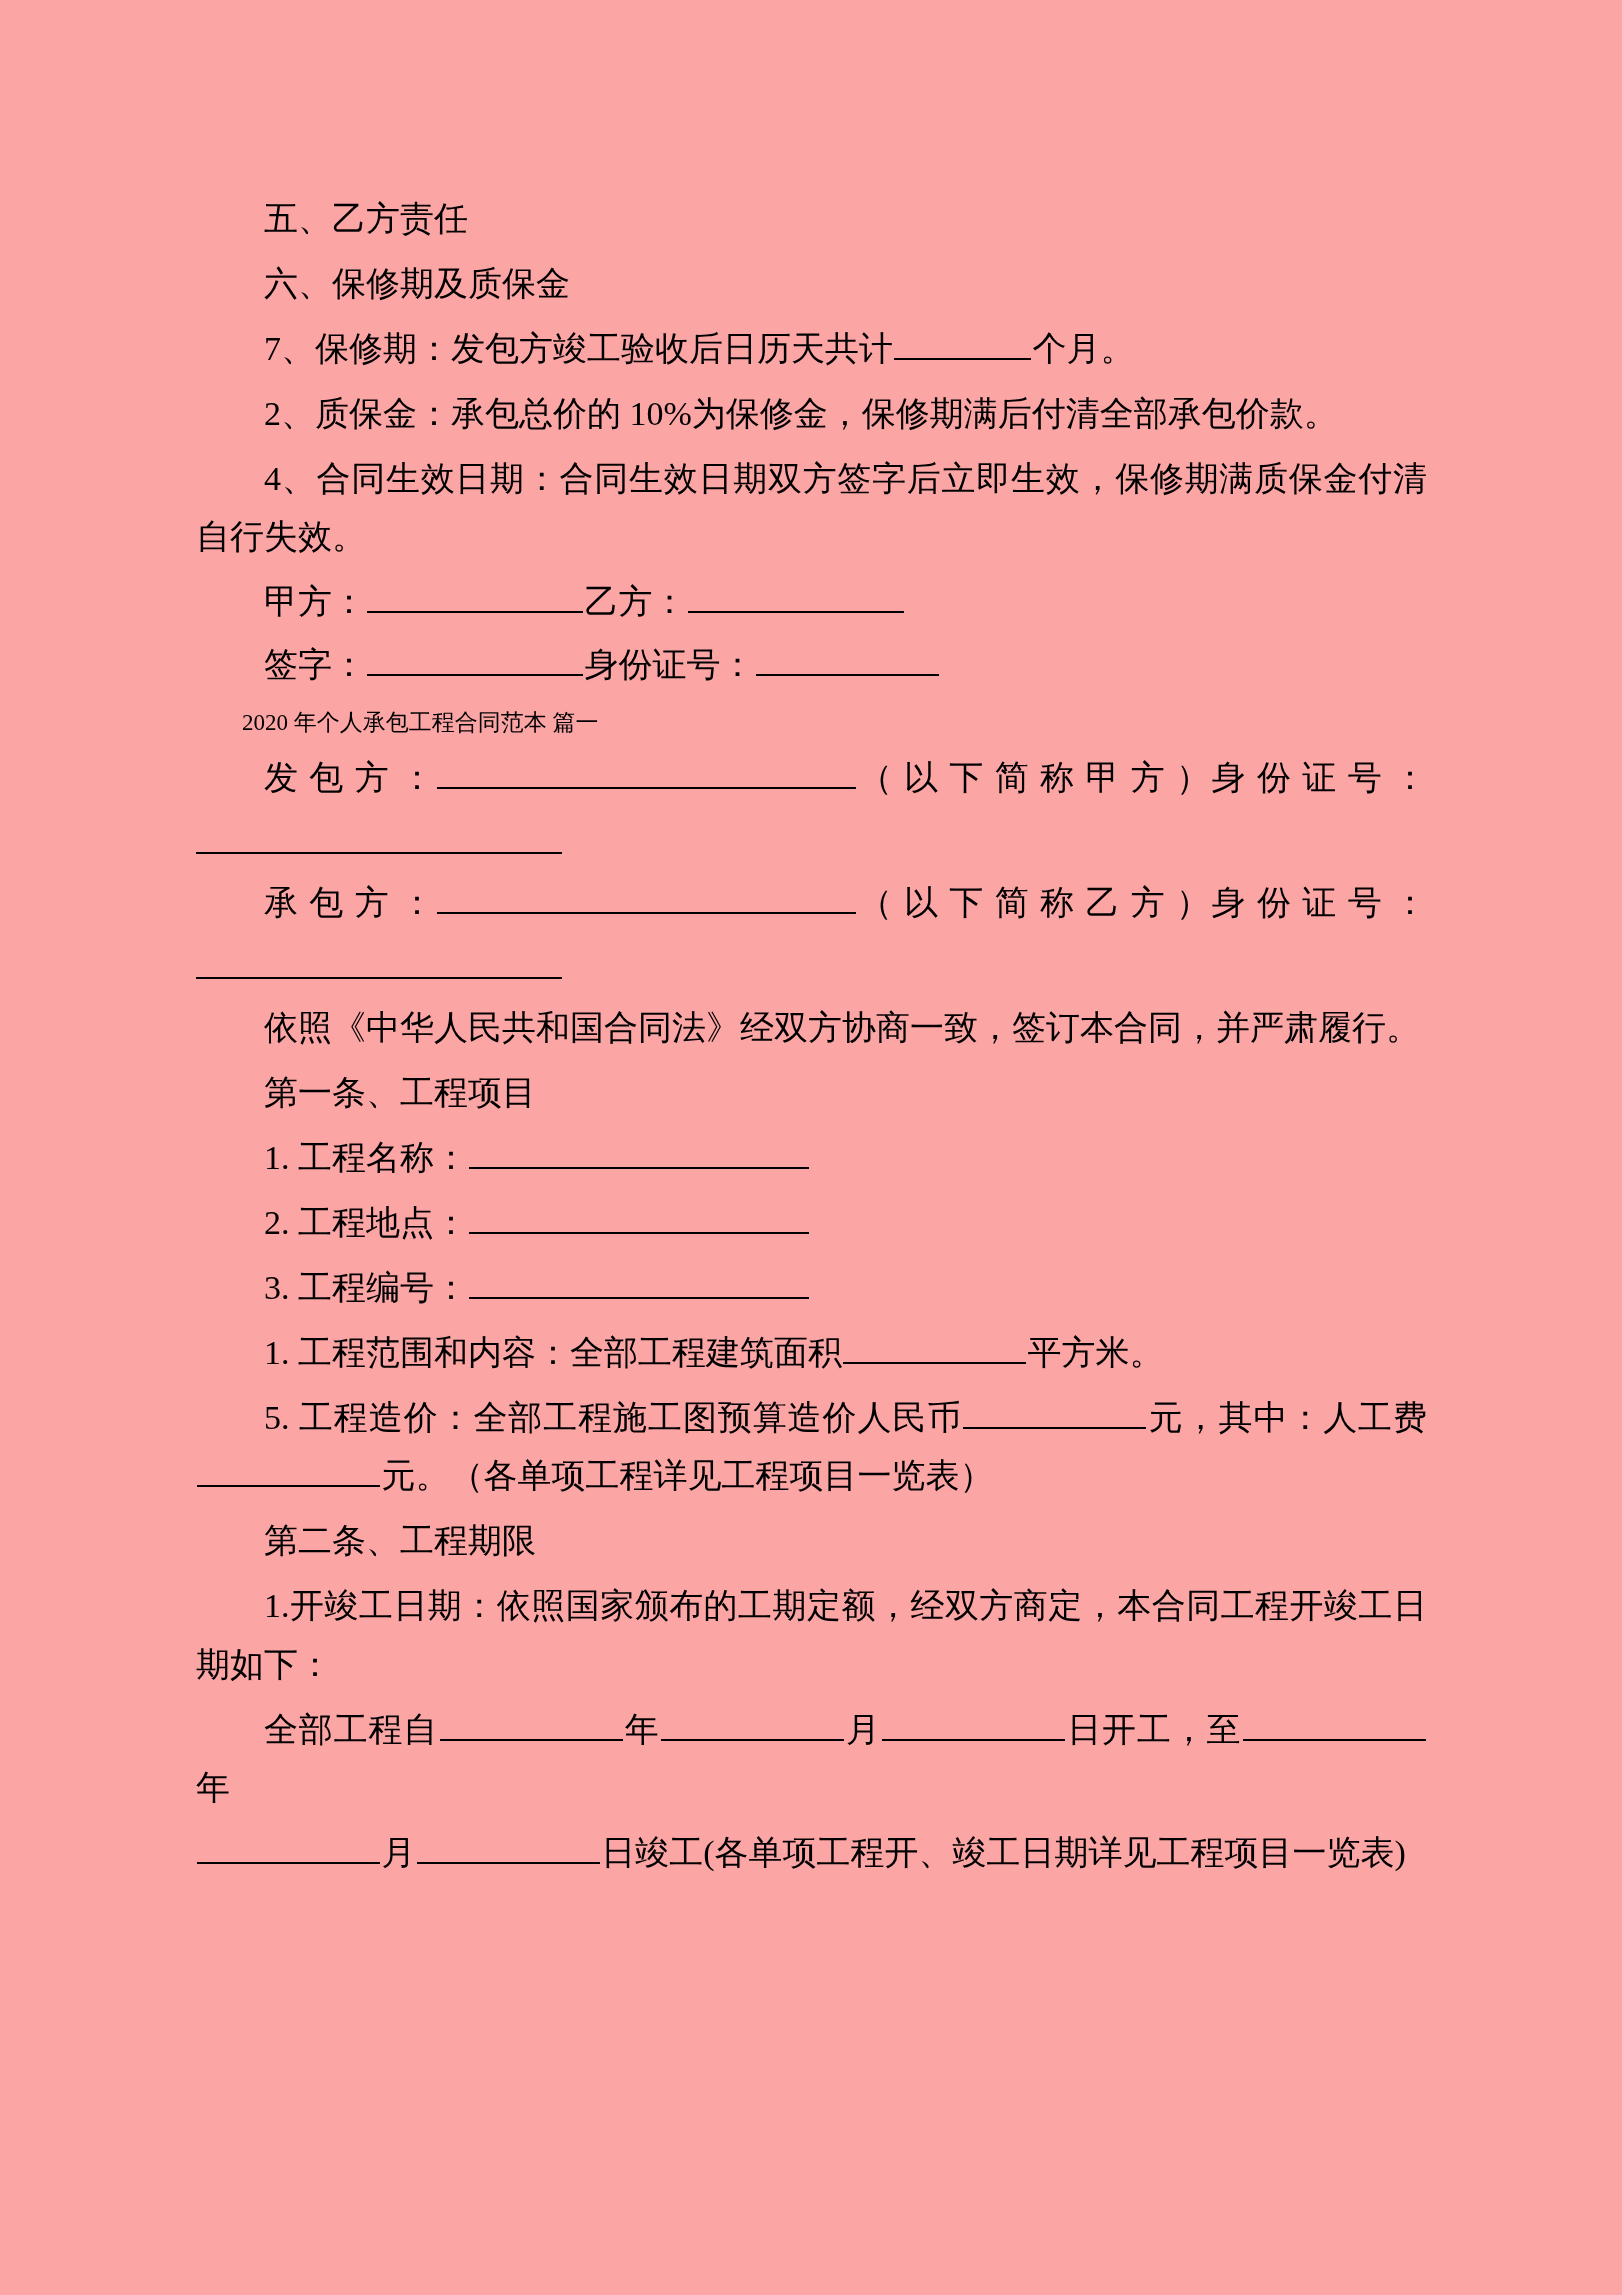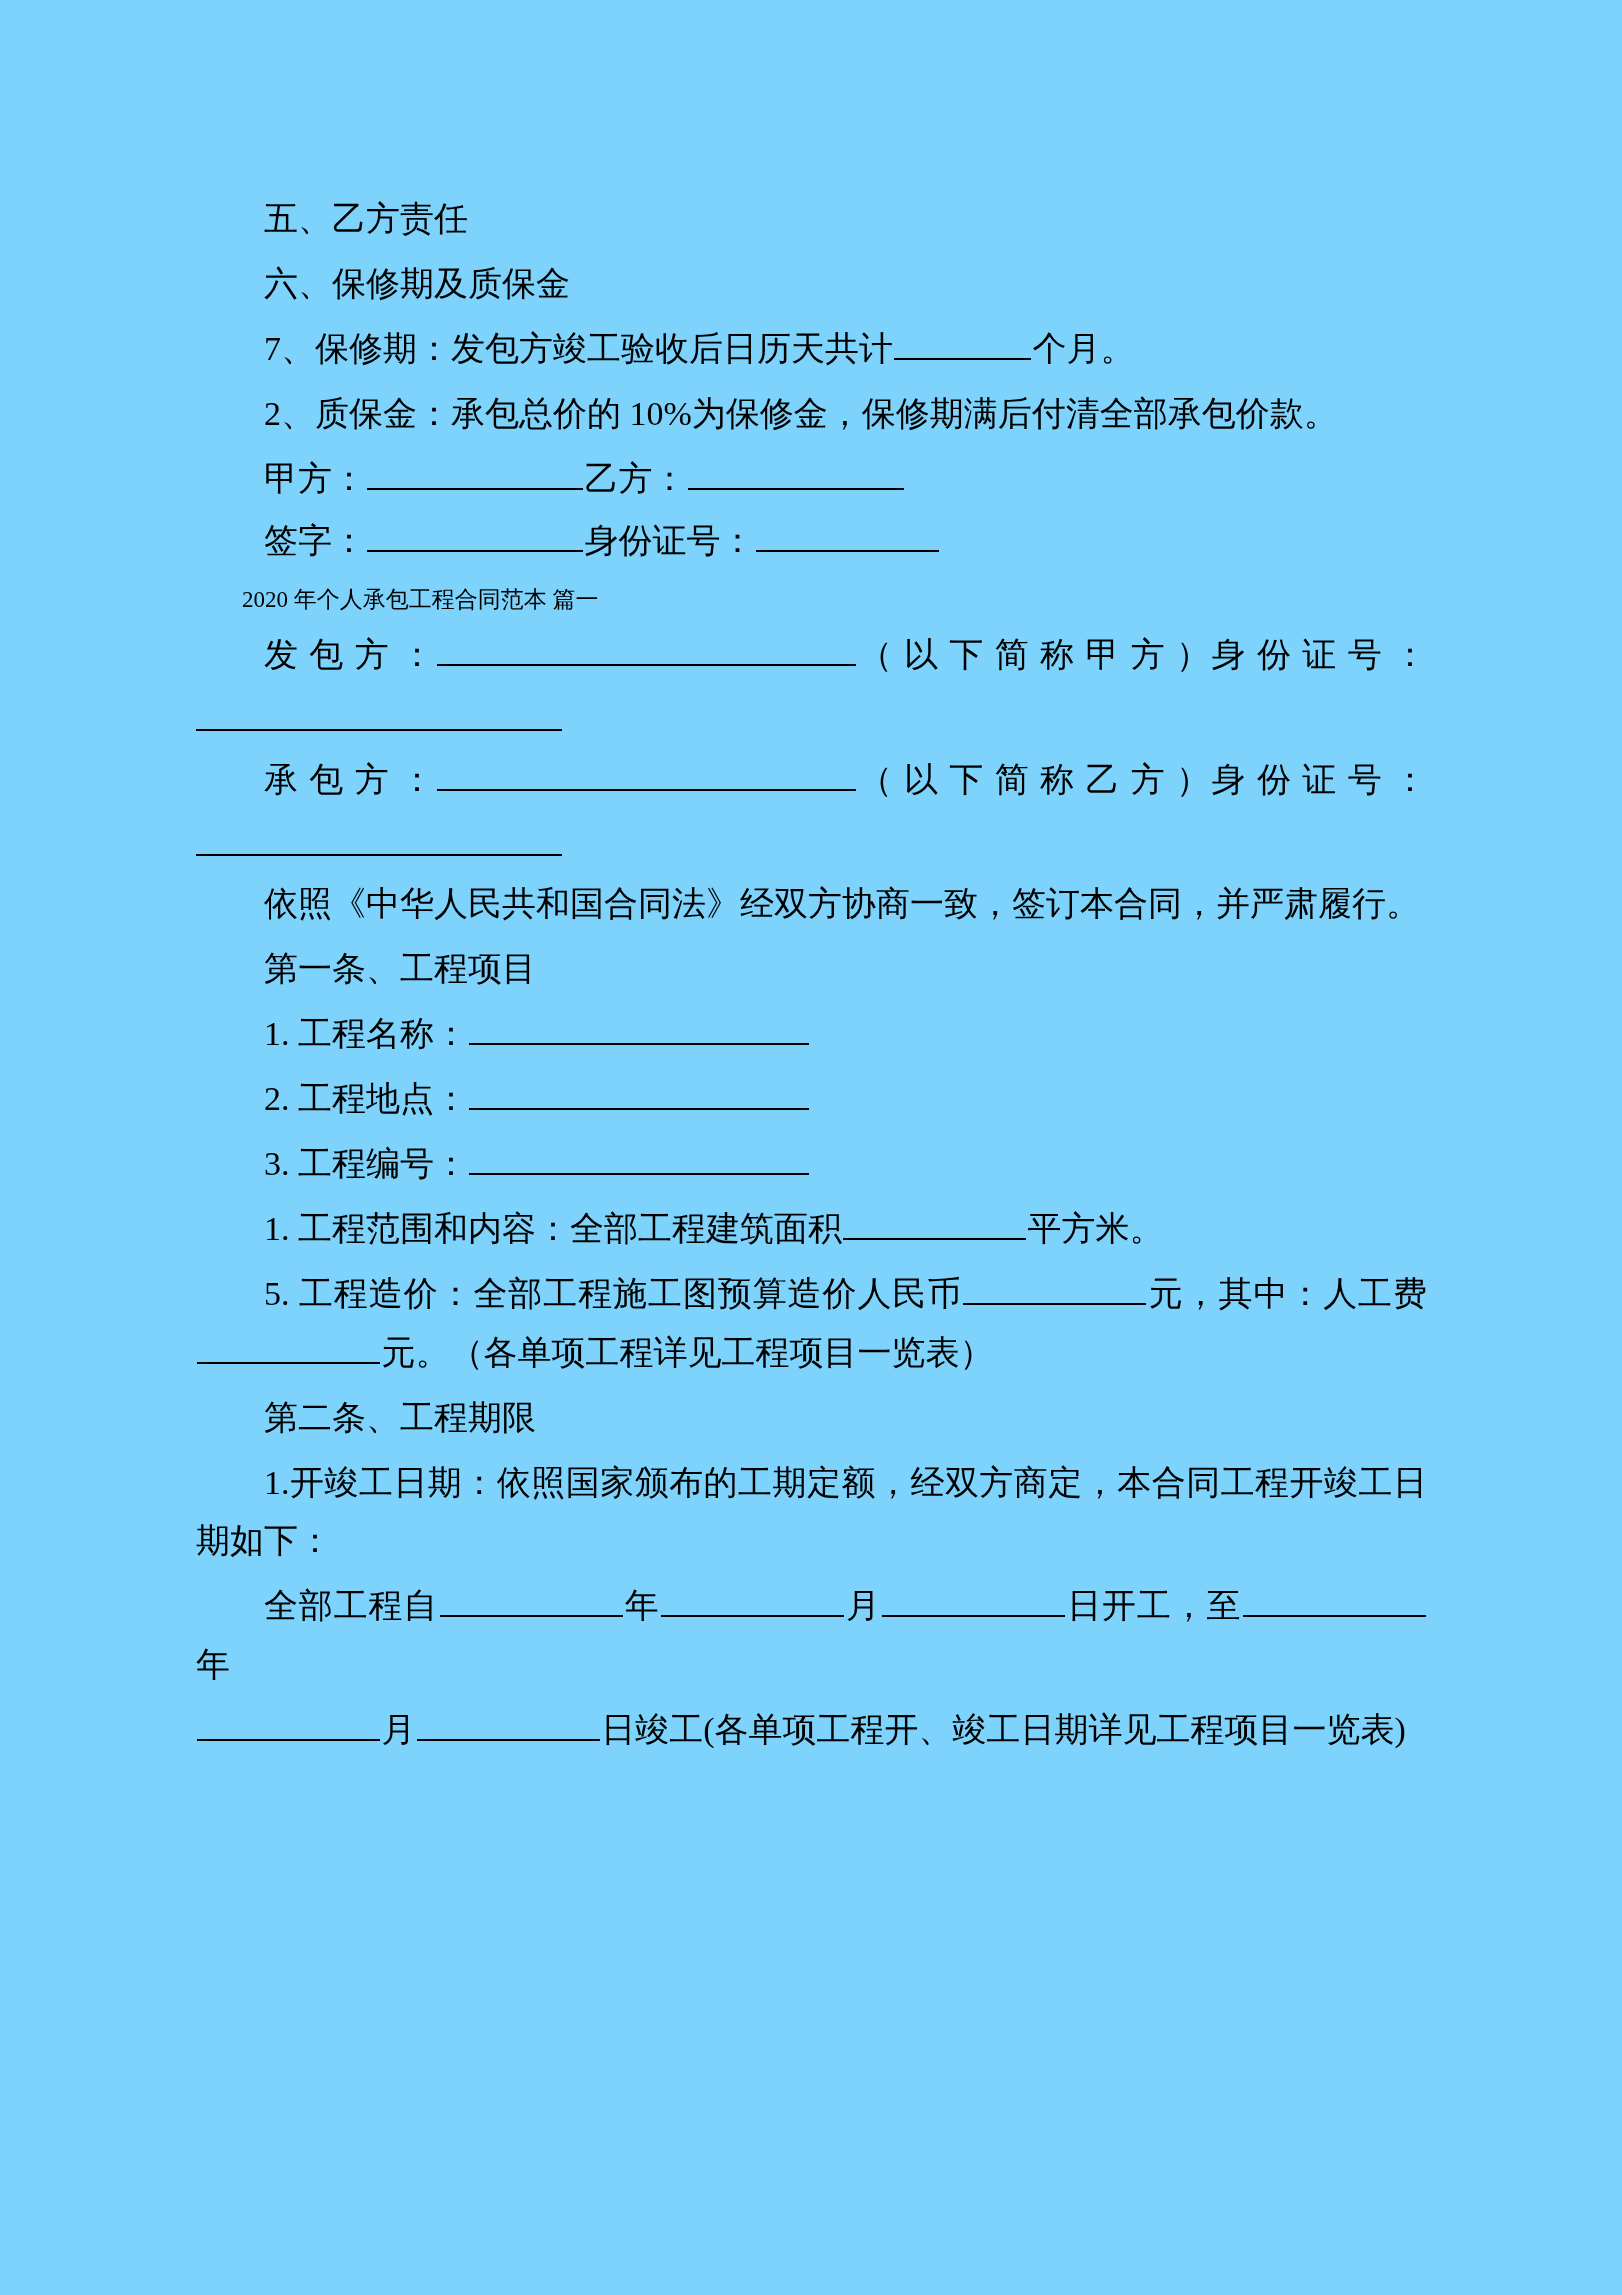--- a/index.html
+++ b/index.html
@@ -7,21 +7,21 @@
     padding: 0;
     background: #ffffff;
   }
   body {
     font-family: "Liberation Serif", "DejaVu Serif", serif;
     color: #000000;
   }
   .page {
     width: 1623px;
     height: 2295px;
-    background: #7dd3fc;
+    background: #fca5a5;
     box-sizing: border-box;
     padding: 190px 196px 131px 196px;
     position: relative;
   }
   .doc {
     font-size: 34px;
     line-height: 1.72;
   }
   .p {
     margin: 0 0 6.5px 0;
@@ -78,20 +78,21 @@
 
     <p class="p indent">五、乙方责任</p>
 
 
     <p class="p indent">六、保修期及质保金</p>
 
     <p class="p indent"><span>7、保修期：发包方竣工验收后日历天共计</span><span class="blank b-sm"></span><span>个月。</span></p>
 
     <p class="p indent">2、质保金：承包总价的 10%为保修金，保修期满后付清全部承包价款。</p>
 
+    <p class="p indent">4、合同生效日期：合同生效日期双方签字后立即生效，保修期满质保金付清自行失效。</p>
 
     <p class="p line-sig"><span>甲方：</span><span class="blank b-lg"></span><span>乙方：</span><span class="blank b-lg"></span></p>
 
     <p class="p line-sig"><span>签字：</span><span class="blank b-lg"></span><span>身份证号：</span><span class="blank b-md"></span></p>
 
 
     <p class="p smalltitle">2020 年个人承包工程合同范本 篇一</p>
 
     <p class="p spread"><span>发 包 方 ：</span><span class="blank b-huge"></span><span>（ 以 下 简 称 甲 方 ）身 份 证 号 ：</span></p>
 

